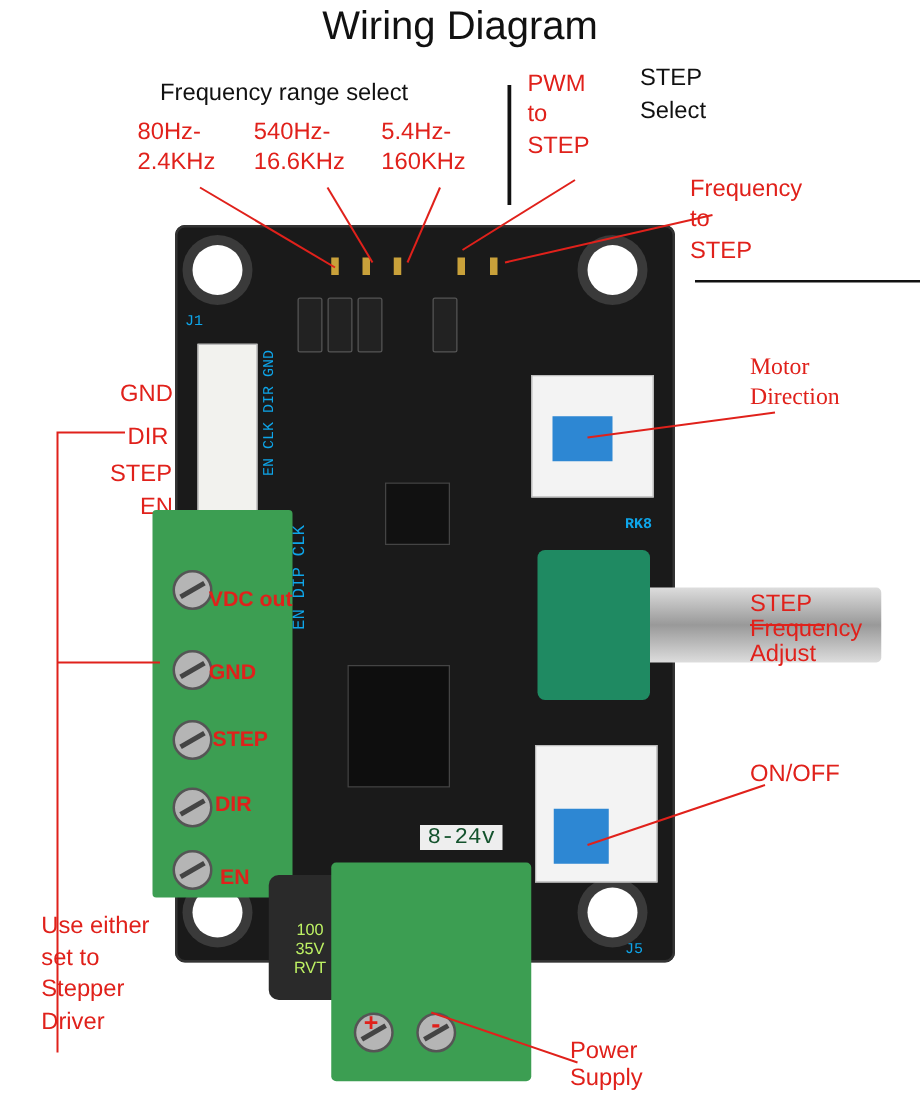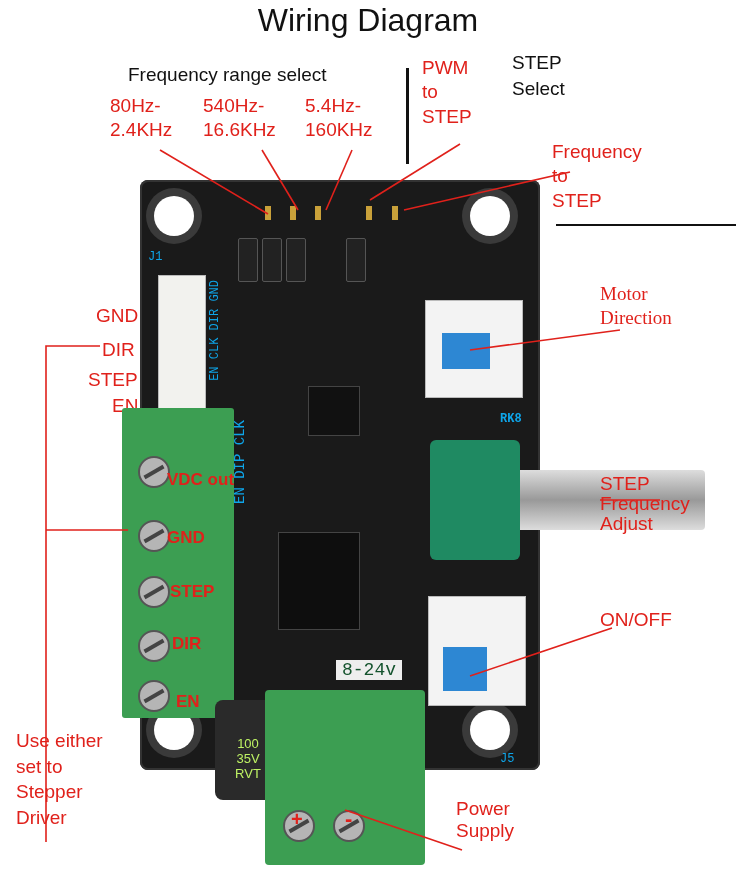--- a/index.html
+++ b/index.html
@@ -142,27 +142,27 @@
   <div>RVT</div>
 </div>
 
 <div class="abs powerterm">
   <div class="screw" style="left:18px;top:120px;"></div>
   <div class="screw" style="left:68px;top:120px;"></div>
   <div class="abs" style="left:26px;top:118px;color:#e0211b;font-weight:bold;font-size:20px;">+</div>
   <div class="abs" style="left:80px;top:116px;color:#e0211b;font-weight:bold;font-size:22px;">-</div>
 </div>
 
-<div class="abs red center" style="left:16px;top:728px;width:108px;line-height:1.35;">
+<div class="abs red center" style="left:1px;top:728px;width:108px;line-height:1.35;padding-left:32px;">
   <div>Use either</div>
   <div>set to</div>
   <div>Stepper</div>
   <div>Driver</div>
 </div>
-<div class="abs red center" style="left:456px;top:798px;width:90px;line-height:1.15;">
+<div class="abs red center" style="left:456px;top:830px;width:90px;line-height:1.15;">
   <div>Power</div>
   <div>Supply</div>
 </div>
 
 <svg class="ov" width="736" height="886">
   <g stroke="#e0211b" stroke-width="1.6" fill="none">
     <line x1="160" y1="150" x2="268" y2="214"></line>
     <line x1="262" y1="150" x2="298" y2="210"></line>
     <line x1="352" y1="150" x2="326" y2="210"></line>
     <line x1="460" y1="144" x2="370" y2="200"></line>

